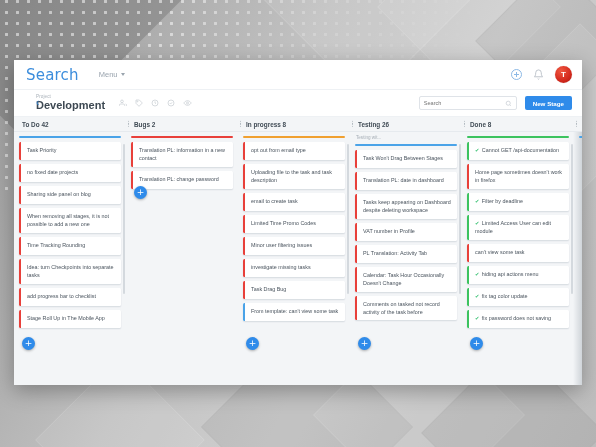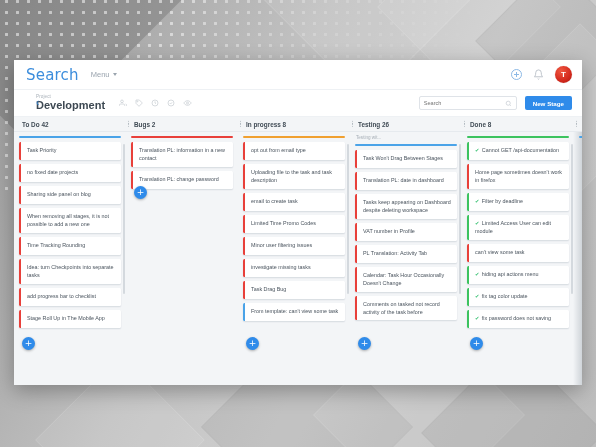--- a/index.html
+++ b/index.html
@@ -49,21 +49,21 @@
   .topbar {
     height: 30px; flex: 0 0 30px; background: #fff;
     display: flex; align-items: center; padding: 0 10px 0 12px;
     border-bottom: 1px solid #eef1f4;
   }
   .brand {
     font-size: 15px; font-weight: 400; color: #3c8ddc; letter-spacing: .2px;
     font-family: "DejaVu Sans", sans-serif;
   }
   .menu-btn {
-    margin-left: 12px; font-size: 7.5px; color: #9aa4ae;
+    margin-left: 20px; font-size: 7.5px; color: #9aa4ae;
     display: flex; align-items: center; gap: 3px;
   }
   .caret { width: 0; height: 0; border-left: 2.5px solid transparent; border-right: 2.5px solid transparent; border-top: 3px solid #9aa4ae; }
   .topbar-right { margin-left: auto; display: flex; align-items: center; gap: 11px; }
   .ico-circle-plus {
     width: 11px; height: 11px; border-radius: 50%; border: 1px solid #8cb9e6;
     position: relative;
   }
   .ico-circle-plus::before, .ico-circle-plus::after {
     content:""; position: absolute; background: #8cb9e6;

